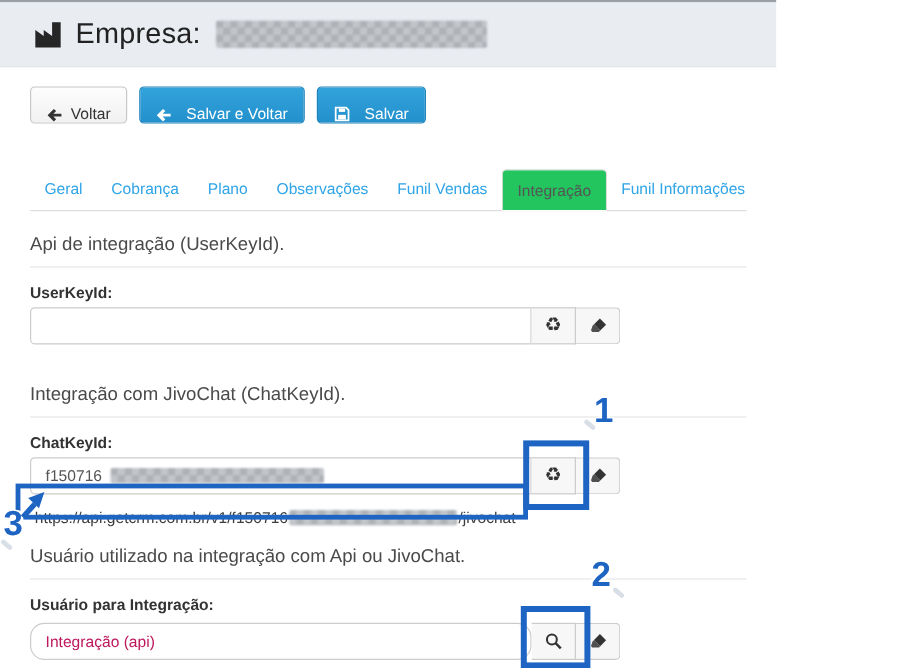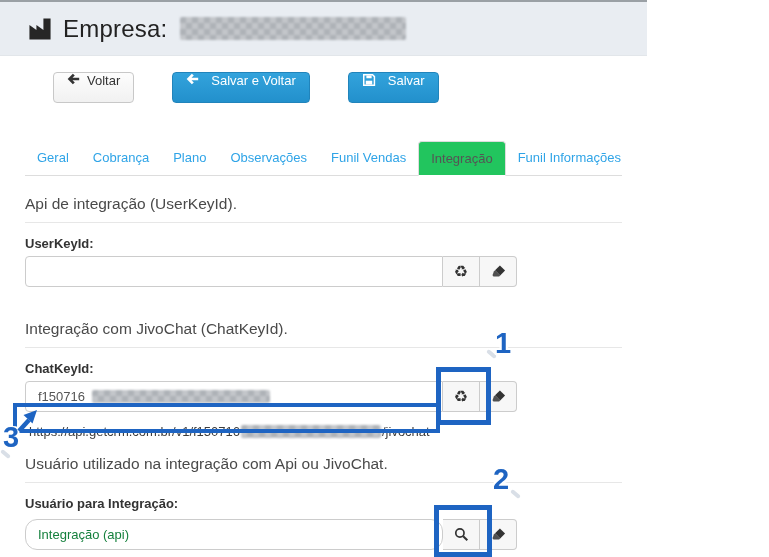--- a/index.html
+++ b/index.html
@@ -12,39 +12,39 @@
   .page-title { font-size:24px; color:#222; margin-left:10px; letter-spacing:.2px; }
   .blur { background-image:
       linear-gradient(45deg,#c3c6ca 25%,transparent 25%,transparent 75%,#c3c6ca 75%),
       linear-gradient(45deg,#c3c6ca 25%,#aeb2b7 25%,#aeb2b7 75%,#c3c6ca 75%);
     background-size:12px 12px; background-position:0 0,6px 6px; filter:blur(1px); border-radius:2px; }
   .title-blur { width:226px; height:23px; margin-left:13px; }
 
   .content { padding:0 25px; }
 
   .toolbar { margin-top:16px; display:flex; gap:10px; }
-  .btn { height:31px; padding:0 13px; border-radius:4px; font-size:13px; display:inline-flex; align-items:flex-start; gap:7px; cursor:pointer; border:1px solid #ccc; font-family:inherit;margin-left:28px; }
+  .btn { height:31px; padding:0 13px; border-radius:4px; font-size:13px; display:inline-flex; align-items:flex-end; gap:7px; cursor:pointer; border:1px solid #ccc; font-family:inherit; }
   .btn.default { background:linear-gradient(#fdfdfd,#f1f1f1); color:#333; border-color:#c8c8c8; }
   .btn.primary { background:linear-gradient(#33a3dc,#2290cc); color:#fff; border-color:#2184bb;gap:12px; }
 
   .tabs { margin-top:38px; display:flex; border-bottom:1px solid #ddd; }
   .tab { padding:9px 12px; font-size:13px; color:#2fa4e7; cursor:pointer; margin-bottom:-1px; white-space:nowrap; }
   .tab.active { background:#22c55e; border:1px solid #ddd; border-bottom:1px solid #fff; border-radius:4px 4px 0 0; color:#555; cursor:default; }
 
   .section-h { font-size:15.5px; font-weight:400; color:#4a4a4a; padding-bottom:9px; border-bottom:1px solid #e7e7e7; }
   .sh1 { margin-top:19px; } .sh2 { margin-top:33px; } .sh3 { margin-top:14px; }
 
   .field-label { display:block; margin:13px 0 5px; font-size:13px; font-weight:bold; color:#333; }
   .input-group { display:flex; width:492px; height:31px; }
   .form-input { width:418px; height:31px; border:1px solid #ccc; border-radius:4px 0 0 4px; padding:0 12px; font-size:13px; color:#555; background:#fff; font-family:inherit; outline:none; }
   .fake-input { display:flex; align-items:center; gap:7px; }
   .addon { width:37px; border:1px solid #ccc; border-left:none; background:#f7f7f7; display:flex; align-items:center; justify-content:center; cursor:pointer; }
   .addon.last { border-radius:0 4px 4px 0; }
   .recycle-glyph { font-size:16px; color:#333; line-height:1; }
-  .ghost-input { color:#15803d;border-radius:12px; }
+  .ghost-input { color:#be185d;border-radius:12px; }
   .value-blur { width:178px; height:13px; }
 
   .url-row { margin-top:3px; padding:6px 0 0 4px; font-size:13px; color:#3d3d3d; display:flex; align-items:center; height:26px; white-space:nowrap; cursor:pointer; }
   .url-blur { display:inline-block; width:140px; height:13px; margin:0 1px; }
 
   .grp3 { margin-top:8px; }
 
   
   .ann { position:absolute; z-index:6; pointer-events:none; }
   .ann-box { border:5px solid var(--ann); background:transparent; }

